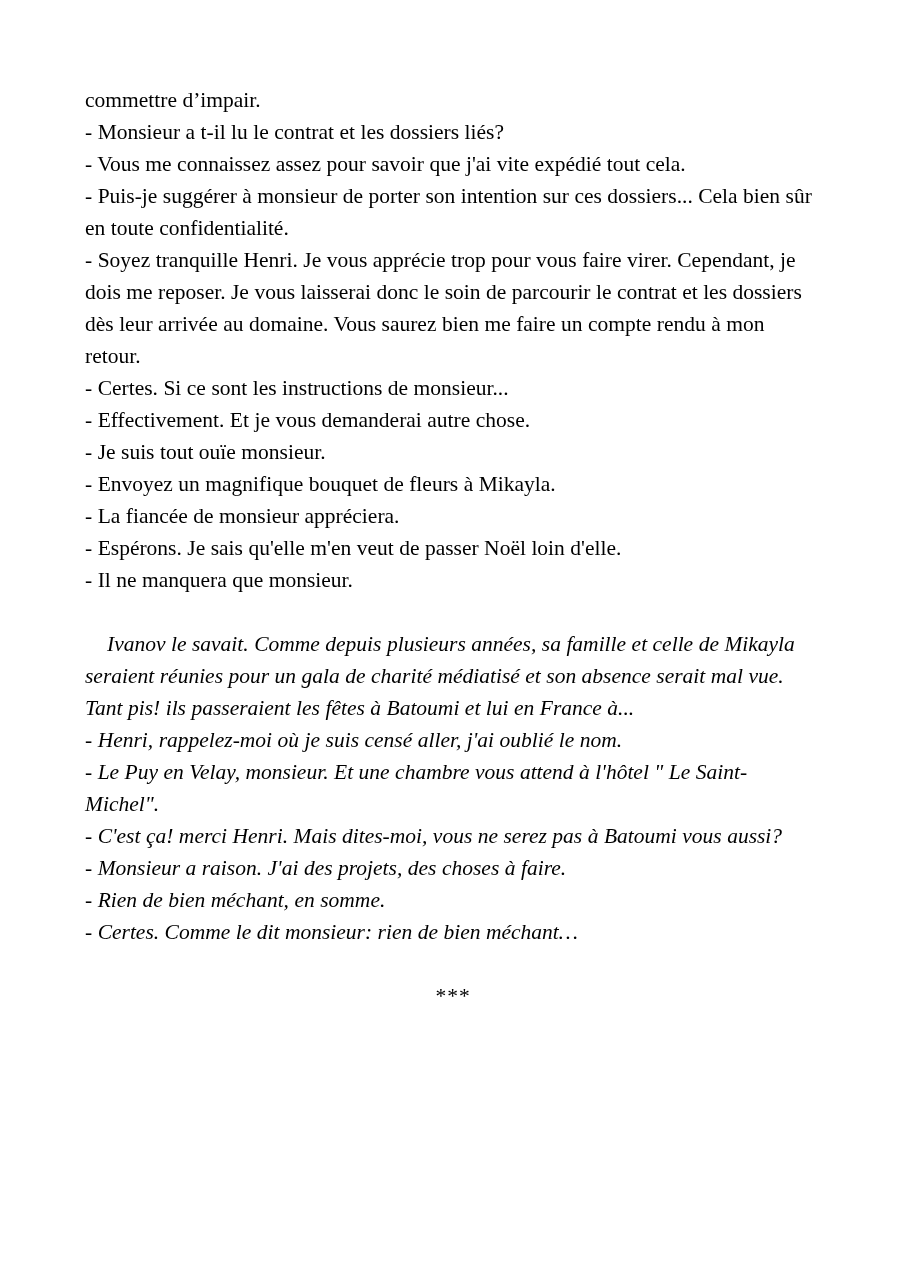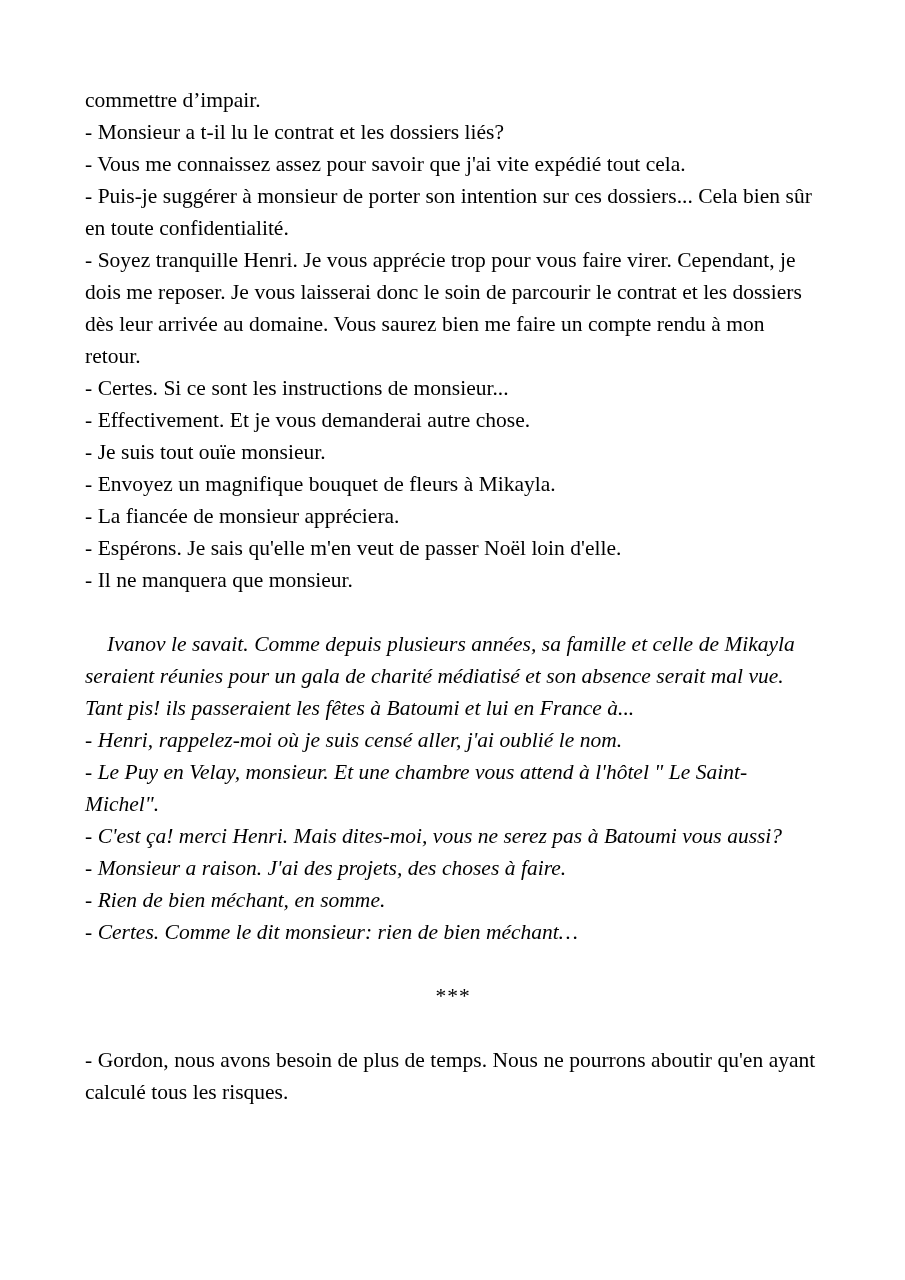--- a/index.html
+++ b/index.html
@@ -82,16 +82,15 @@
 - Monsieur a raison. J'ai des projets, des choses à faire.
 - Rien de bien méchant, en somme.
 - Certes. Comme le dit monsieur: rien de bien méchant…</p>
 
     <div class="spacer">&nbsp;</div>
 
     <p class="separator">***</p>
 
     <div class="spacer">&nbsp;</div>
 
-    <p class="para">- Gordon, nous avons besoin de plus de temps. Nous ne pourrons aboutir qu'en ayant calculé tous les risques.</p>
 
   </div>
 </div>
 
 </body></html>

